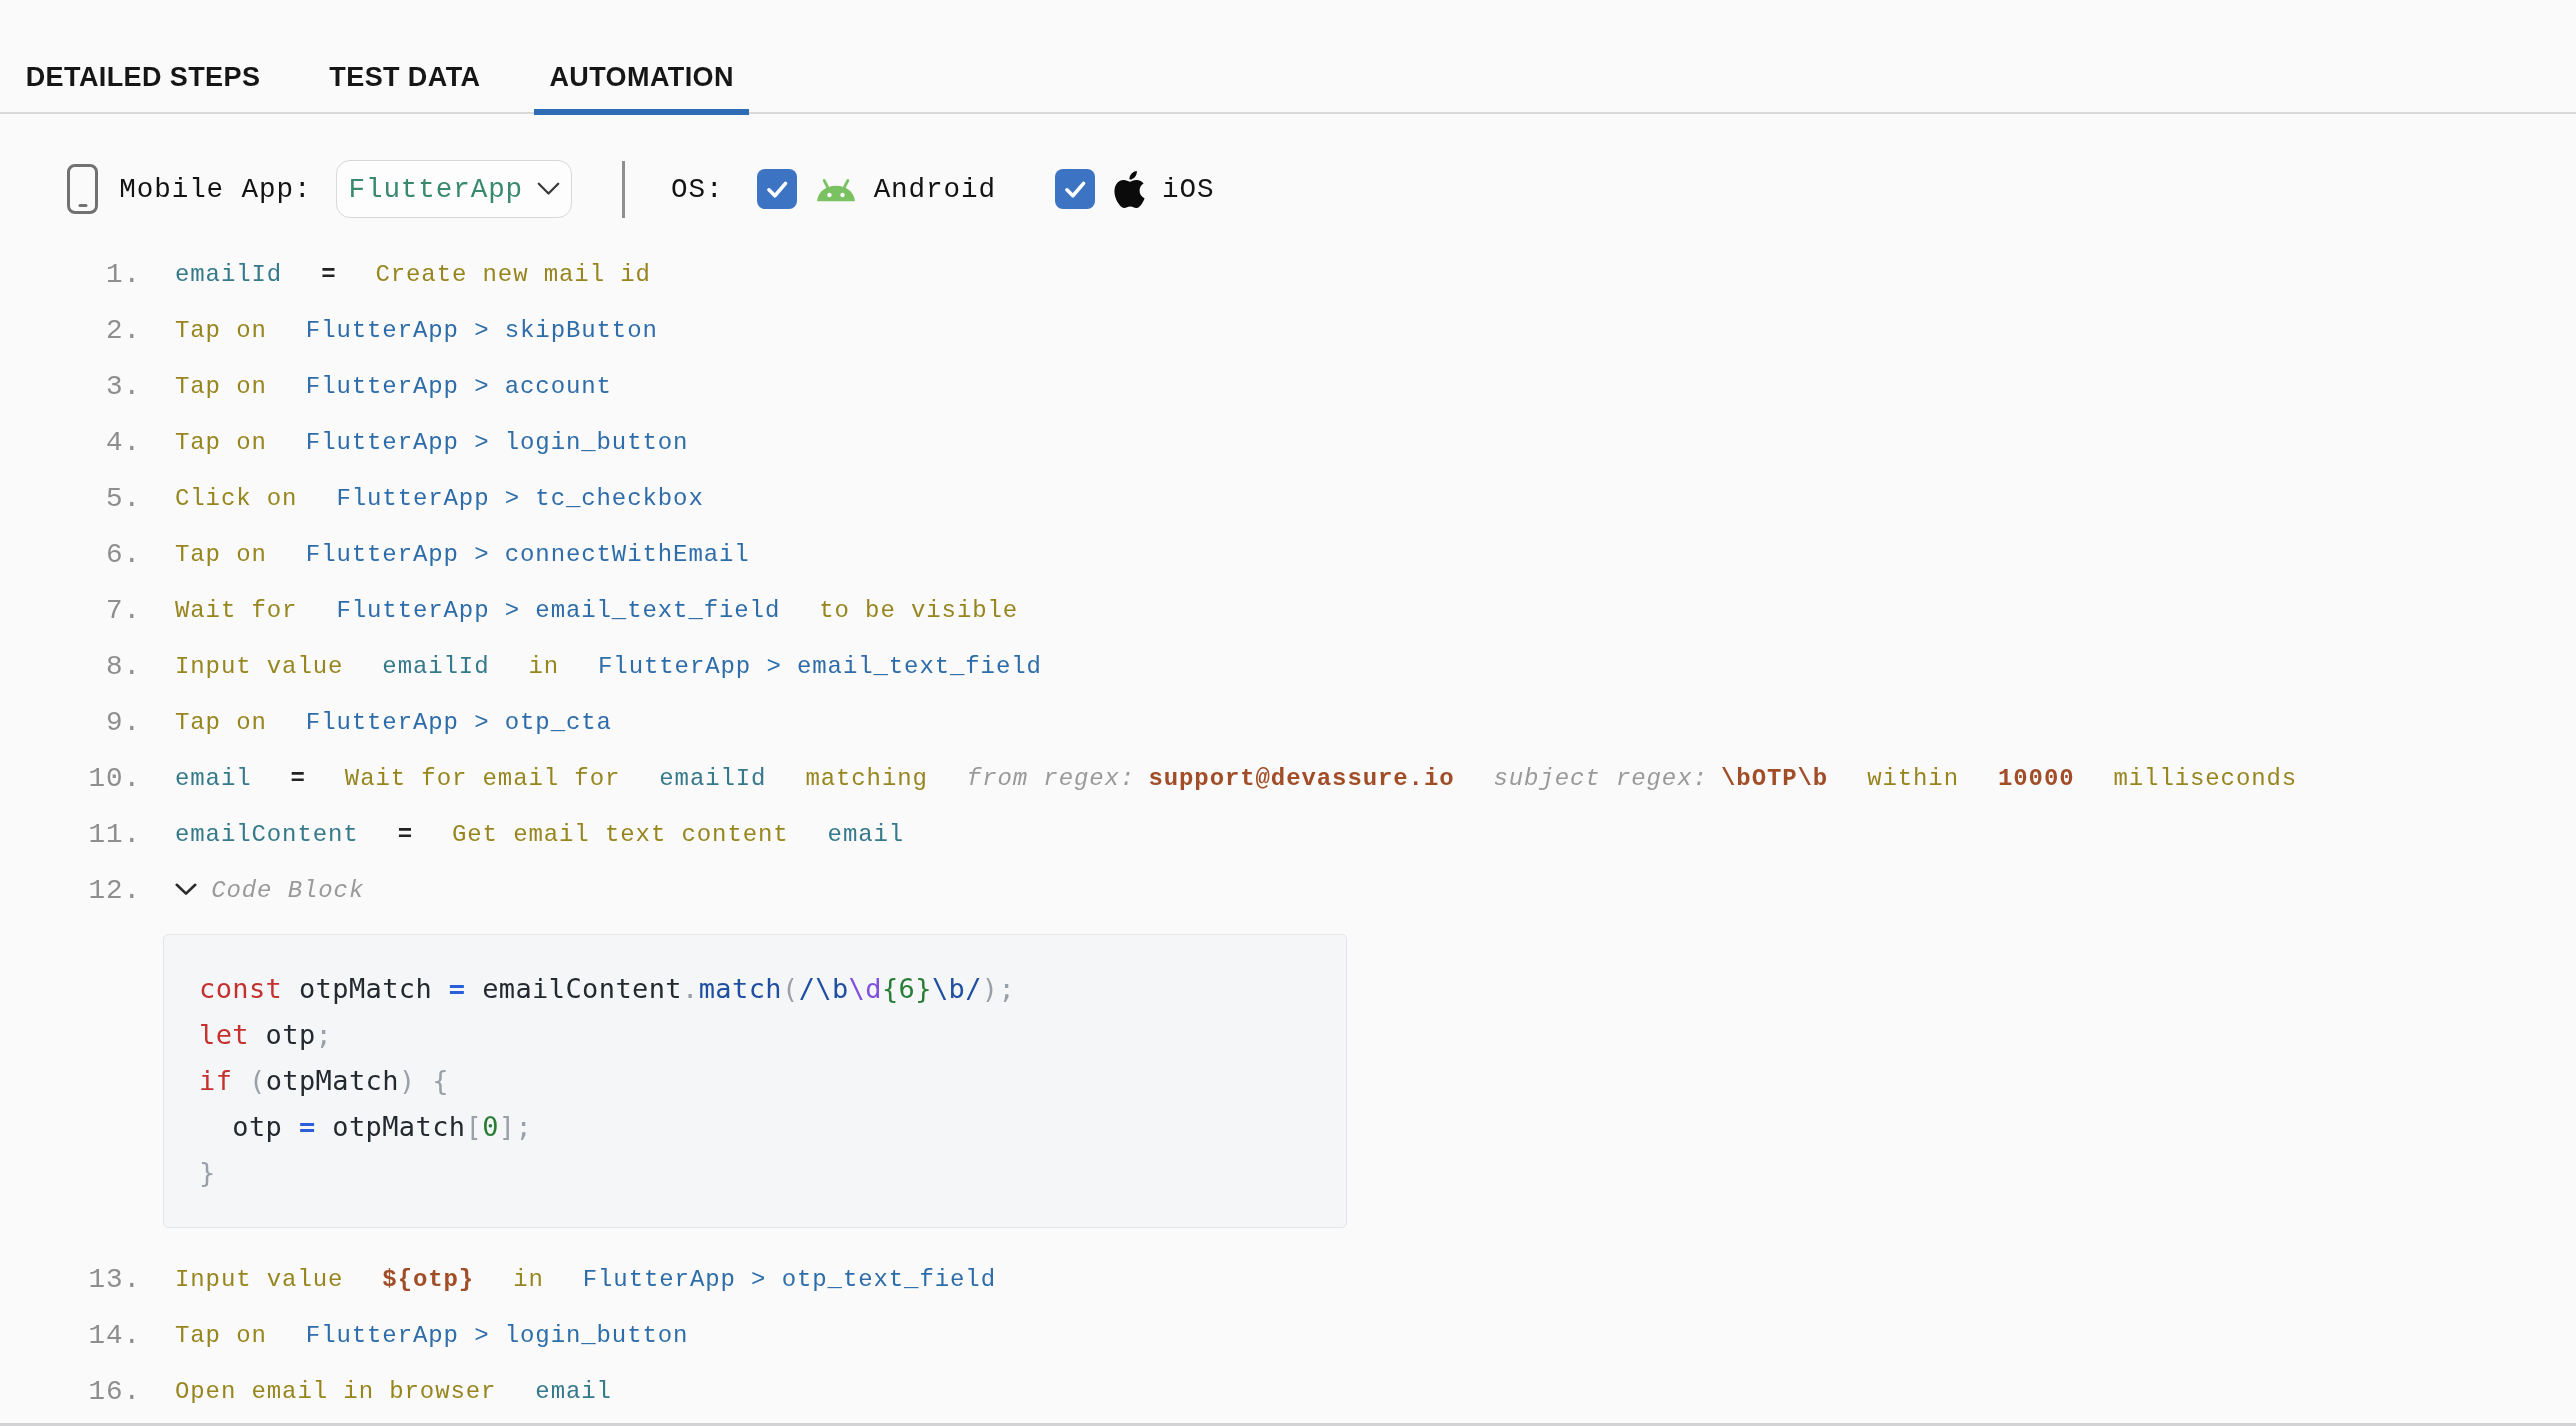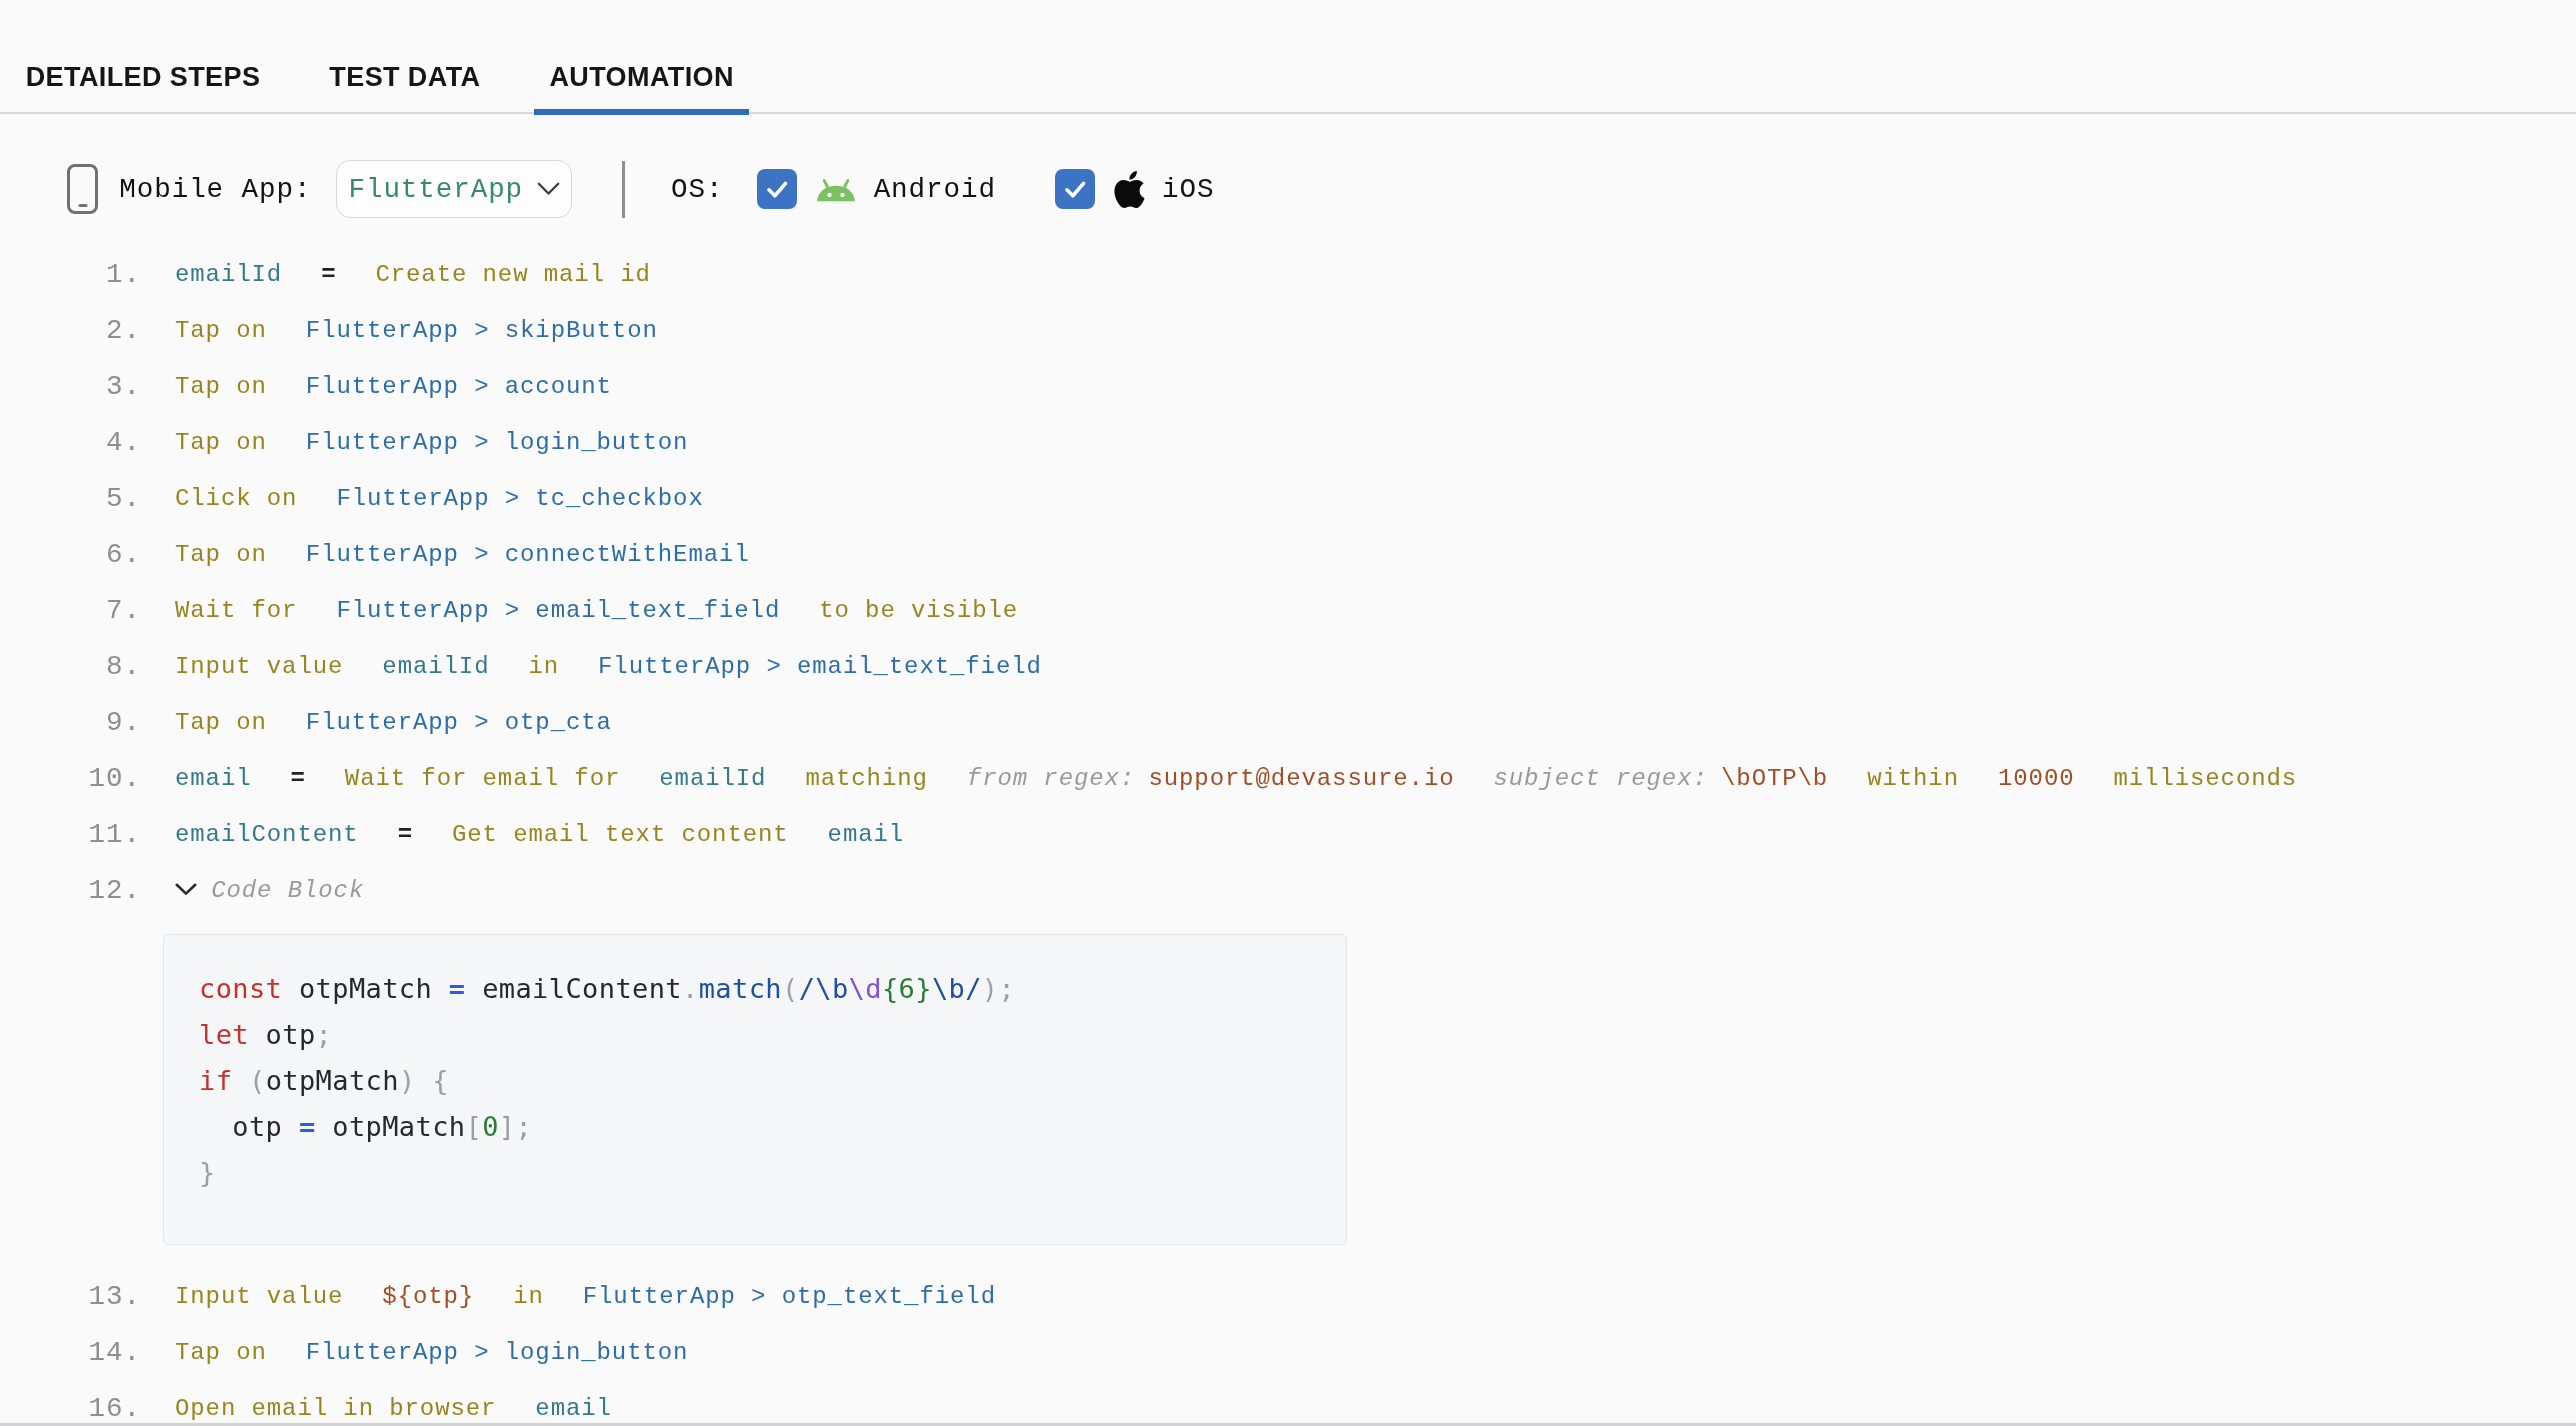--- a/index.html
+++ b/index.html
@@ -35,30 +35,30 @@
   .steps{margin-top:16px;}
   .step{display:flex;align-items:center;min-height:56px;}
   .num{flex:none;width:141px;text-align:right;font-size:27.6px;letter-spacing:0.9px;color:#8e8e8e;}
   .content{margin-left:34px;display:flex;align-items:center;white-space:pre;flex-wrap:nowrap;}
   .tok{font-size:24px;letter-spacing:0.9px;margin-right:39px;white-space:pre;}
   .tok:last-child{margin-right:0;}
   .tok.tight{margin-right:13.3px;}
   .tok.action{color:#97861f;}
   .tok.var{color:#35798a;}
   .tok.element{color:#2e6da9;}
-  .tok.literal{color:#a14e28;font-weight:400;}
+  .tok.literal{color:#a14e28;font-weight:700;}
   .tok.meta{color:#9a9a9a;font-style:italic;}
   .tok.eq{color:#222;font-weight:700;}
   .chev{display:flex;align-items:center;margin-right:14.2px;cursor:pointer;}
 
   
   .code-row{align-items:flex-start;padding:16px 0 23px 0;}
   .code-row .content{margin-left:22px;}
   .codeblock{box-sizing:border-box;width:1184px;background:#f5f6f8;border:1.8px solid #e3e5e9;
-             border-radius:5.3px;padding:31px 27px 48px 35px;}
+             border-radius:5.3px;padding:31px 27px 31px 35px;}
   .codeline{font-family:"DejaVu Sans Mono",monospace;font-size:27px;line-height:46px;
             letter-spacing:0.4px;white-space:pre;}
   .ct{white-space:pre;}
   .ct.kw{color:#c4312e;}
   .ct.pl{color:#24292f;}
   .ct.op{color:#2b5fd9;font-weight:700;}
   .ct.pu{color:#9aa0a8;}
   .ct.fn{color:#1f4fa0;}
   .ct.rx{color:#1f4fa0;}
   .ct.rc{color:#8250df;}

